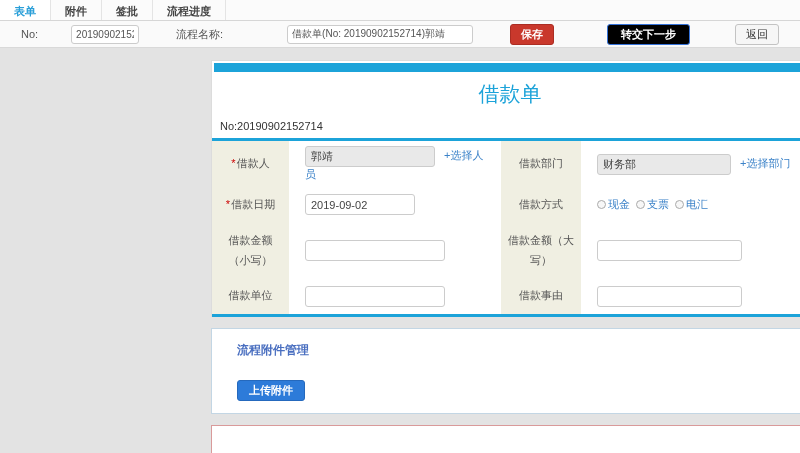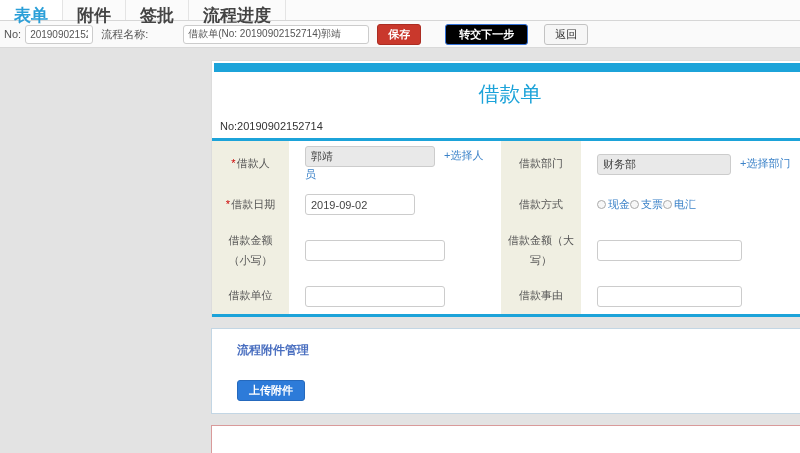--- a/index.html
+++ b/index.html
@@ -2,27 +2,27 @@
 <html><head>
 <meta charset="utf-8">
 <style>
   * { margin:0; padding:0; box-sizing:border-box; }
   html,body { width:800px; height:453px; overflow:hidden; background:#e3e3e3;
     font-family:"Liberation Sans","DejaVu Sans",sans-serif; font-size:11px; color:#444; }
 
   
   .tabbar { width:800px; height:21px; background:#fbfbfb; border-bottom:1px solid #d6d6d6;
     display:flex; align-items:stretch; }
-  .tab { padding:4px 14px; font-size:17px; font-weight:bold; color:#444; cursor:pointer;
+  .tab { padding:4px 14px; font-size:11px; font-weight:bold; color:#444; cursor:pointer;
     border-right:1px solid #e4e4e4; background:#fbfbfb; }
   .tab.active { color:#2a9fd8; background:#fff; }
 
   
   .toolbar { width:800px; height:27px; background:#fafafa; border-bottom:1px solid #d9d9d9;
-    display:flex; align-items:center; padding:0 4px; }
+    display:flex; align-items:center; padding:0 21px;justify-content:space-between; }
   .toolbar label { color:#555; margin-right:4px; }
   .tb-input { height:19px; border:1px solid #ccc; border-radius:3px; padding:0 4px;
     font-size:10px; color:#555; background:#fff; font-family:inherit; }
   .no-input { width:68px; }
   .name-input { width:186px;margin-left:31px; }
   .btn { height:21px; border-radius:3px; font-size:11px; font-weight:bold; padding:0 10px;
     cursor:pointer; border:1px solid transparent; font-family:inherit; }
   .btn-save { background:#c9382c; border-color:#ab2d23; color:#fff; margin-left:8px; }
   .btn-forward { background:#000000; border-color:#3572d8; color:#fff; margin-left:24px; padding:0 13px; }
   .btn-back { background:#f6f6f6; border-color:#c3c3c3; color:#333; margin-left:16px; font-weight:normal; }
@@ -42,21 +42,21 @@
   .lbl { width:77px; background:#f0efe2; text-align:center; padding:8px 6px; color:#555; line-height:1.8; }
   .lbl2 { width:80px; }
   .fld { background:#fff; padding:5px 16px; }
   .fld1 { width:212px; }
   .req { color:#cc0000; margin-right:1px; }
   .f-input { height:21px; border:1px solid #ccc; border-radius:3px; padding:0 5px; font-size:11px;
     color:#444; font-family:inherit; background:#fff; vertical-align:middle; }
   .ro { background:#e9e9e9; }
   .w130 { width:130px; } .w134 { width:134px; } .w110 { width:110px; } .w140 { width:140px; } .w145 { width:145px; }
   .pick-link { color:#3b82c8; text-decoration:none; margin-left:6px; }
-  .radio-group { display:flex; align-items:center; }
+  .radio-group { display:flex; align-items:center; gap:6px; }
   .radio-opt { display:flex; align-items:center; color:#3b82c8; cursor:pointer; }
   .radio-dot { display:inline-block; width:9px; height:9px; border:1px solid #aaa; border-radius:50%;
     background:#f7f7f7; margin-right:2px; }
   .grid-bottom { border-bottom:3px solid #1ca3d9; }
 
   .attach-panel { margin-top:11px; border:1px solid #c3d6e4; padding-bottom:12px; }
   .attach-title { color:#4a6fc0; font-weight:bold; font-size:12px; margin:13px 0 11px 25px; }
   .attach-alert { margin:0 20px 0 25px; background:#fcf8e3; border:1px solid #f0e6c8; border-radius:2px;
     padding:8px 14px; color:#857a55; }
   .btn-upload { background:#2d7bd9; border:1px solid #2569bd; color:#fff; font-weight:bold;

